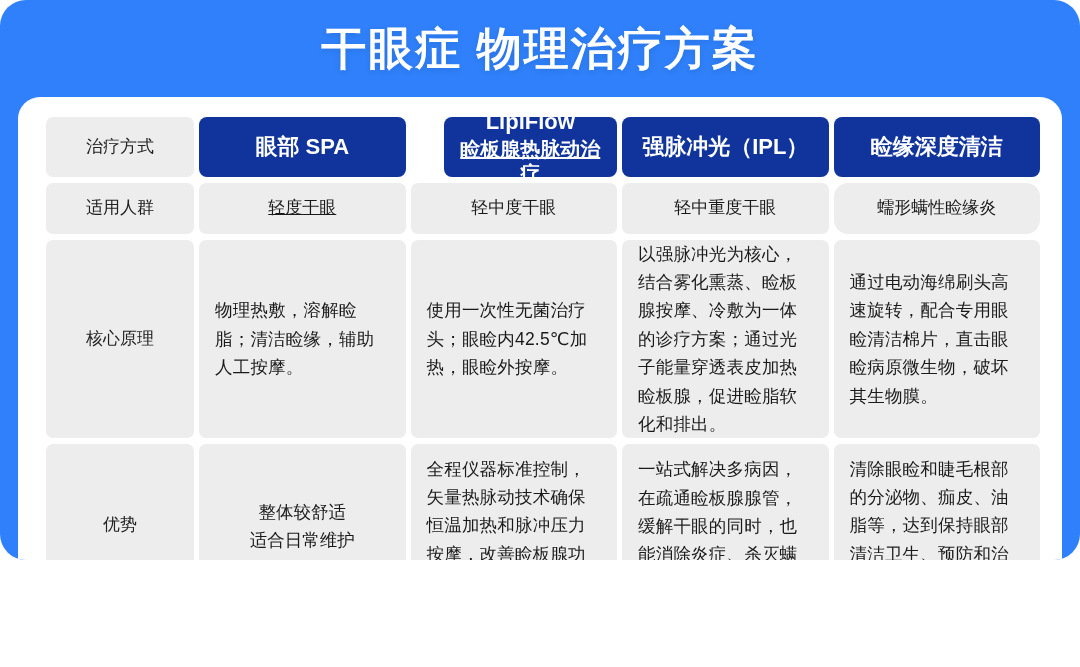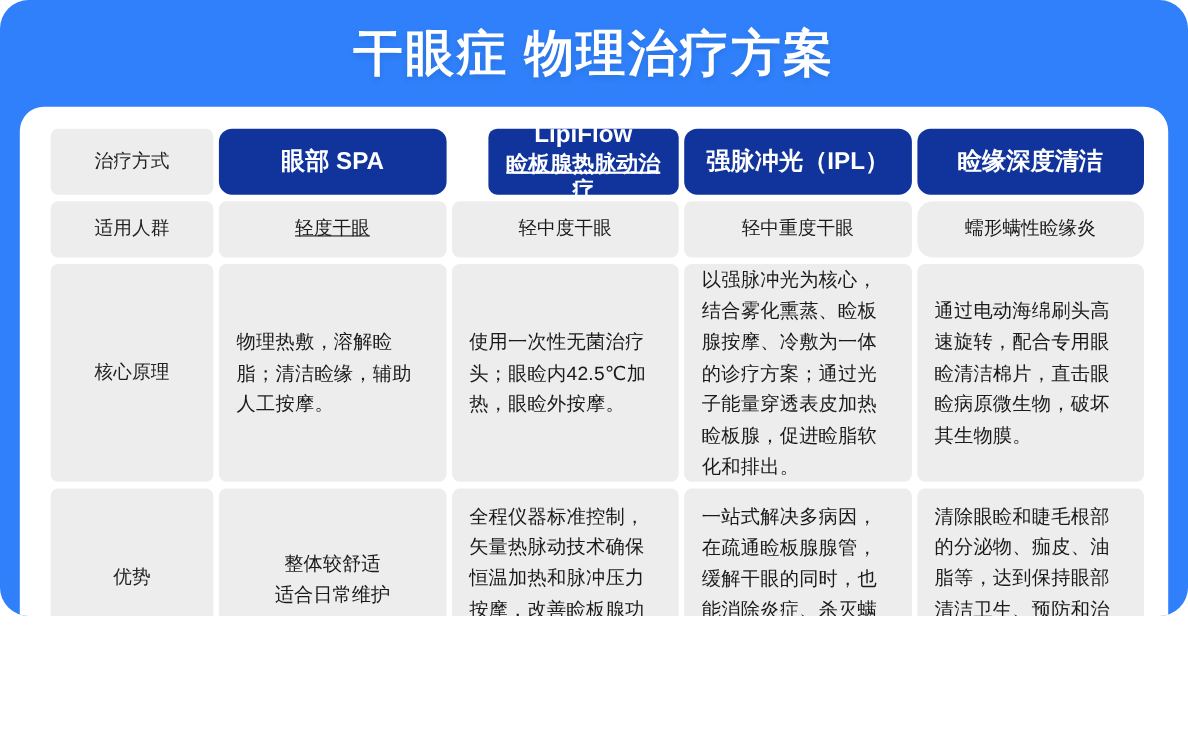--- a/index.html
+++ b/index.html
@@ -84,21 +84,21 @@
     color: #ffffff;
     font-weight: bold;
     border-radius: 8px;
     font-size: 21px;
     line-height: 1.2;
     flex-direction: column;
     gap: 1px;
   }
   .cell.head .line1 { font-size: 22px; }
   .cell.head .line2 { font-size: 20px; text-decoration: underline; }
-  .cell.head.single { font-size: 22px; border-radius: 12px; }
+  .cell.head.single { font-size: 22px; }
 
   
   .cell.para {
     text-align: left;
     justify-content: flex-start;
     align-items: center;
     padding: 10px 16px;
     font-size: 17.5px;
     line-height: 1.62;
     letter-spacing: 0.2px;

